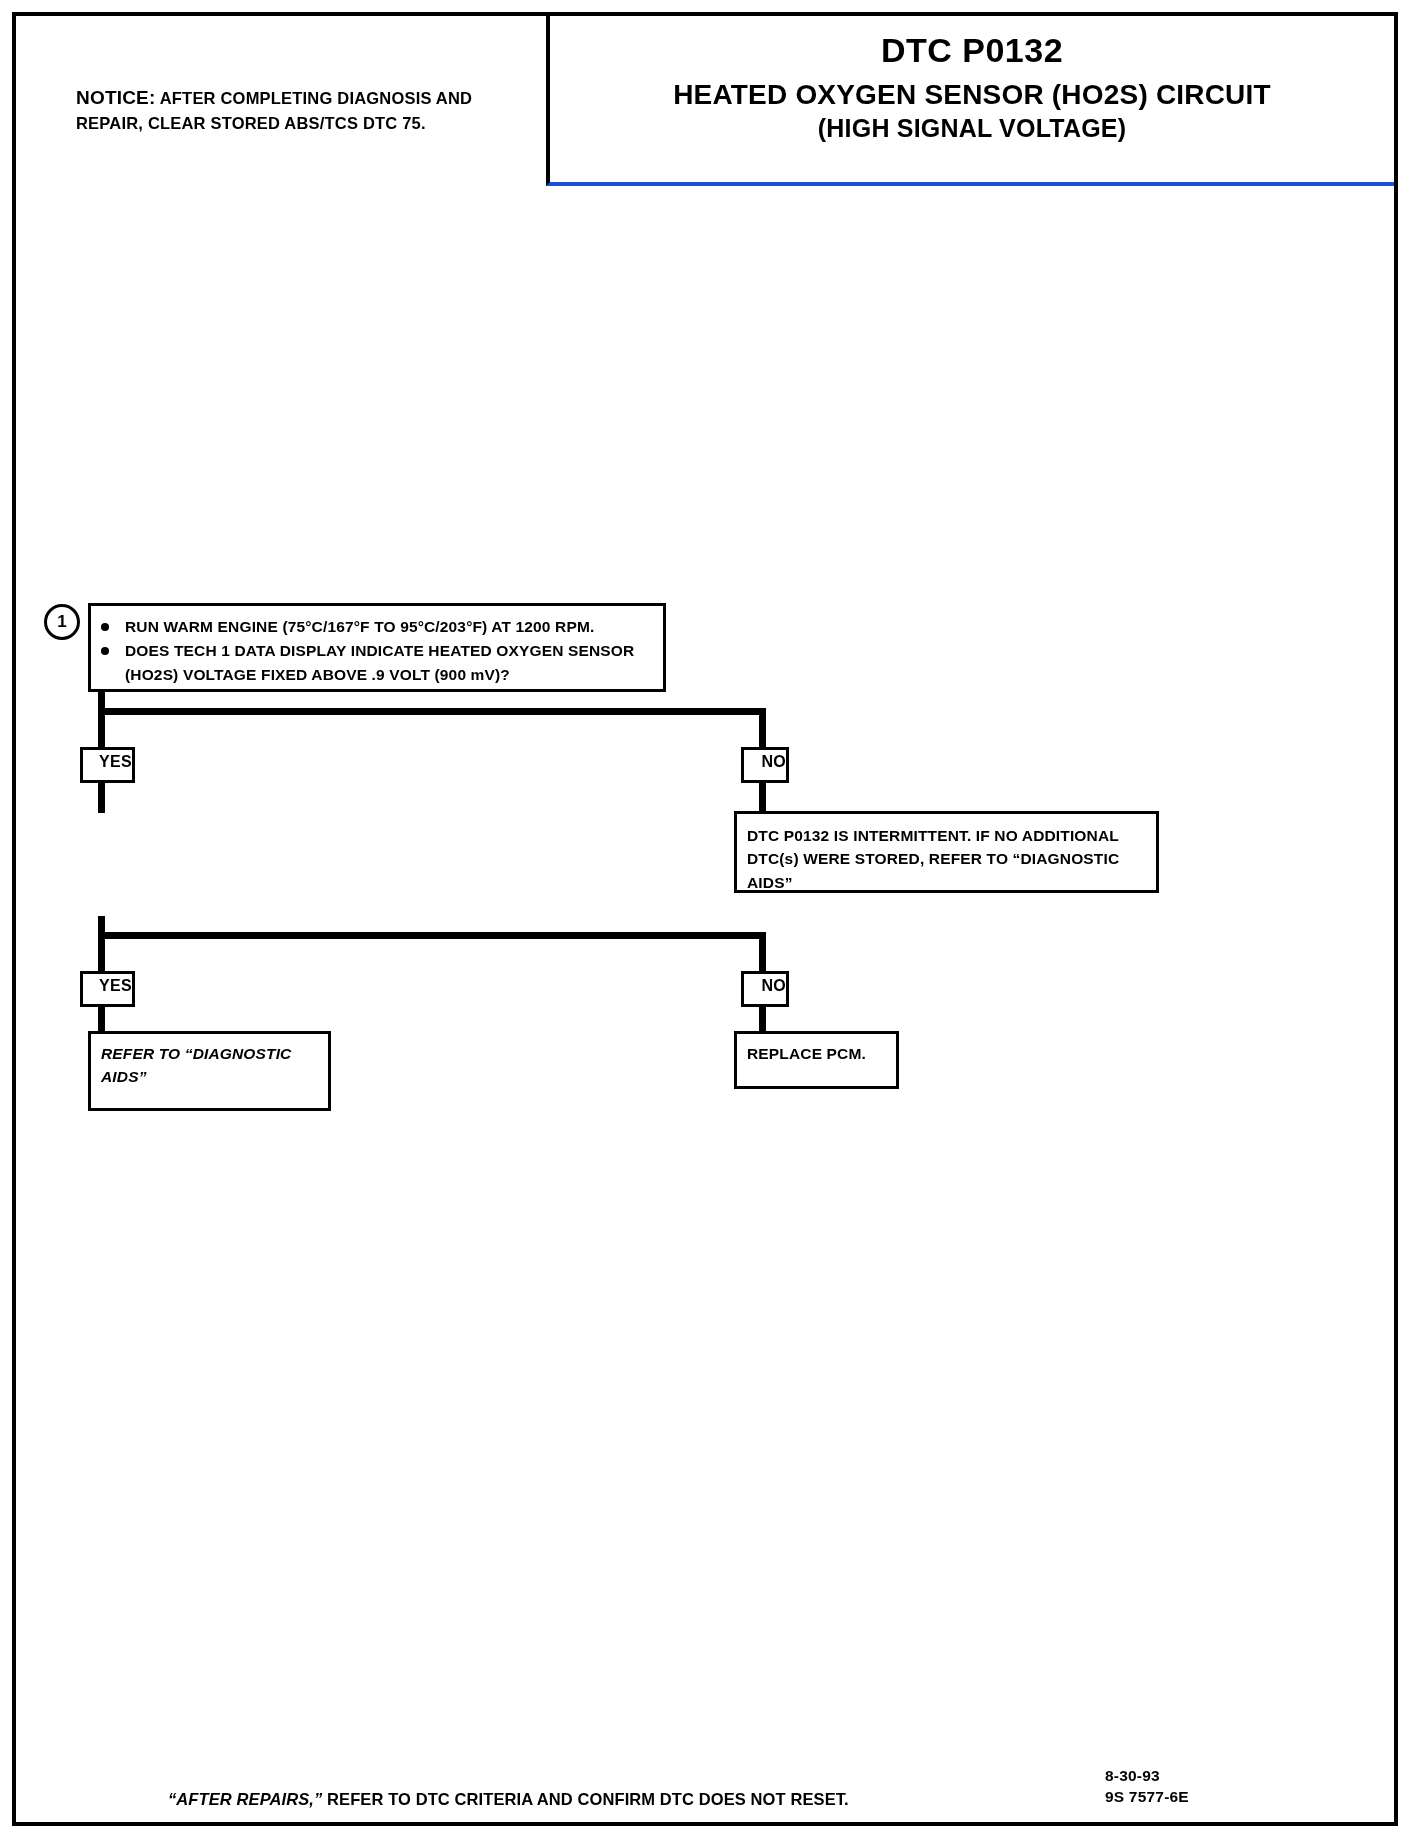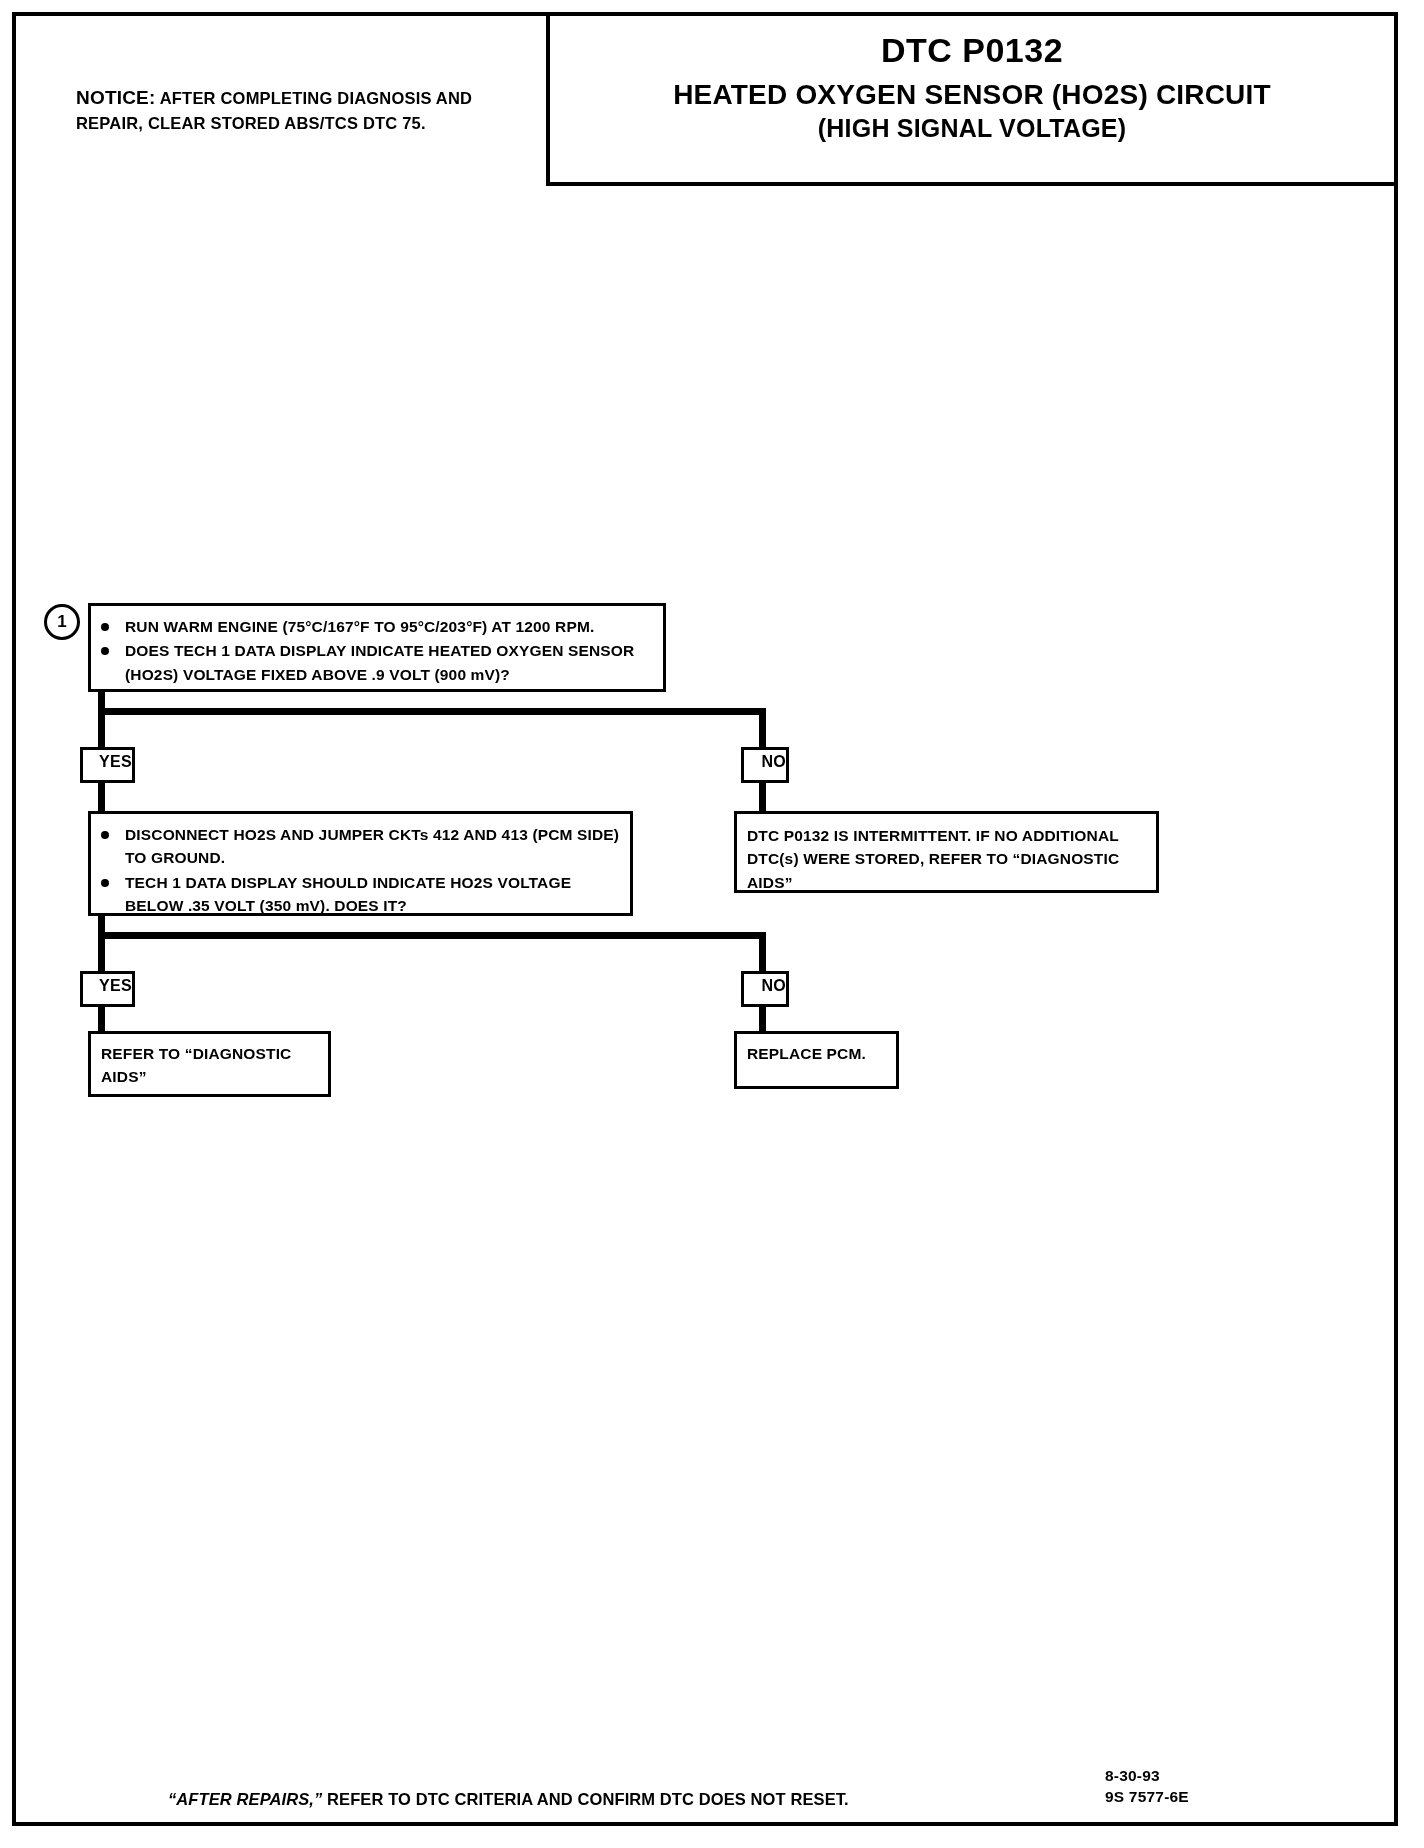--- a/index.html
+++ b/index.html
@@ -31,21 +31,21 @@
   }
 
   
   .title-block {
     position: absolute;
     left: 546px;
     top: 14px;
     width: 848px;
     height: 172px;
     border-left: 4px solid #000;
-    border-bottom: 4px solid #000000;
+    border-bottom: 4px solid #1d4ed8;
     box-sizing: border-box;
     text-align: center;
     padding-top: 16px;
   }
   .title-main {
     font-size: 34px;
     font-weight: bold;
     letter-spacing: 0.5px;
     line-height: 1.18;
     white-space: nowrap;
@@ -217,43 +217,37 @@
   <div class="hline" style="left:98px; top:708px; width:668px;"></div>
   <div class="vline" style="left:98px; top:708px; height:40px;"></div>
   <div class="vline" style="left:759px; top:708px; height:40px;"></div>
 
   <div class="yn" style="left:80px; top:747px; width:55px;">YES</div>
   <div class="yn" style="left:741px; top:747px; width:48px;">NO</div>
 
   <div class="vline" style="left:98px; top:783px; height:30px;"></div>
   <div class="vline" style="left:759px; top:783px; height:28px;"></div>
 
-  <div class="box" style="left:88px; top:811px; width:545px; height:105px;">
-    <ul class="bullets box-content" style="padding:9px 10px 0 4px;">
-      <li>DISCONNECT HO2S AND JUMPER CKTs 412 AND 413 (PCM SIDE) TO GROUND.</li>
-      <li>TECH 1 DATA DISPLAY SHOULD INDICATE HO2S VOLTAGE BELOW .35 VOLT (350 mV). DOES IT?</li>
-    </ul>
-  </div>
 
   <div class="box" style="left:734px; top:811px; width:425px; height:82px;">
     <div class="box-content" style="padding:10px 12px 0 10px;">DTC P0132 IS INTERMITTENT.  IF NO ADDITIONAL DTC(s) WERE STORED, REFER TO “DIAGNOSTIC AIDS”</div>
   </div>
 
   <div class="vline" style="left:98px; top:916px; height:22px;"></div>
   <div class="hline" style="left:98px; top:932px; width:668px;"></div>
   <div class="vline" style="left:98px; top:932px; height:40px;"></div>
   <div class="vline" style="left:759px; top:932px; height:40px;"></div>
 
   <div class="yn" style="left:80px; top:971px; width:55px;">YES</div>
   <div class="yn" style="left:741px; top:971px; width:48px;">NO</div>
 
   <div class="vline" style="left:98px; top:1007px; height:26px;"></div>
   <div class="vline" style="left:759px; top:1007px; height:26px;"></div>
 
-  <div class="box" style="left:88px; top:1031px; width:243px; height:66px;">
+  <div class="box" style="left:88px; top:1031px; width:243px; height:80px;font-style:italic;">
     <div class="box-content" style="padding:8px 10px 0 10px;">REFER TO “DIAGNOSTIC AIDS”</div>
   </div>
 
   <div class="box" style="left:734px; top:1031px; width:165px; height:58px;">
     <div class="box-content" style="padding:8px 10px 0 10px;">REPLACE PCM.</div>
   </div>
 
   <div class="footer-note">
     <span class="ital">“AFTER REPAIRS,”</span><span> REFER TO DTC CRITERIA AND CONFIRM DTC DOES NOT RESET.</span>
   </div>

